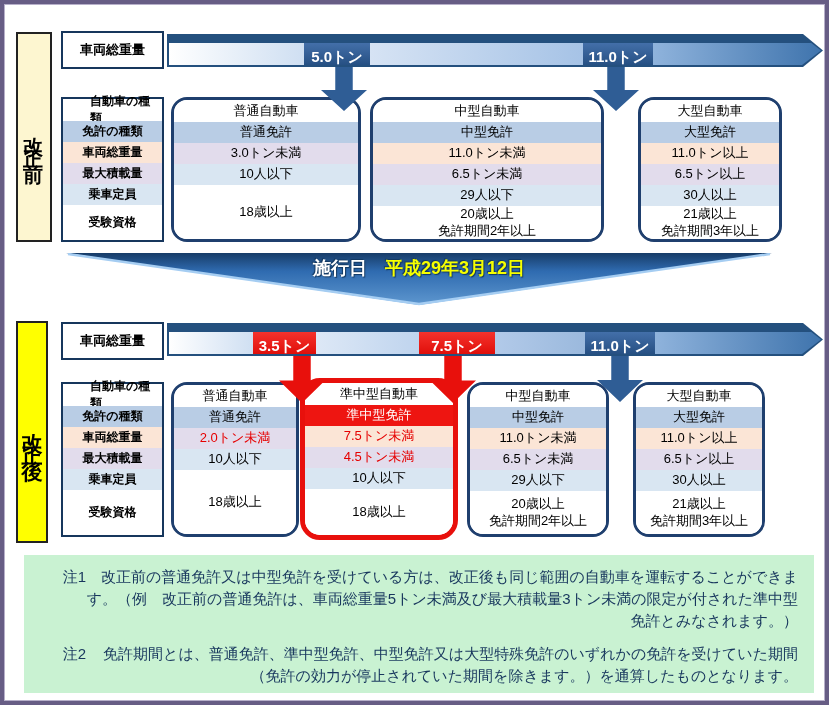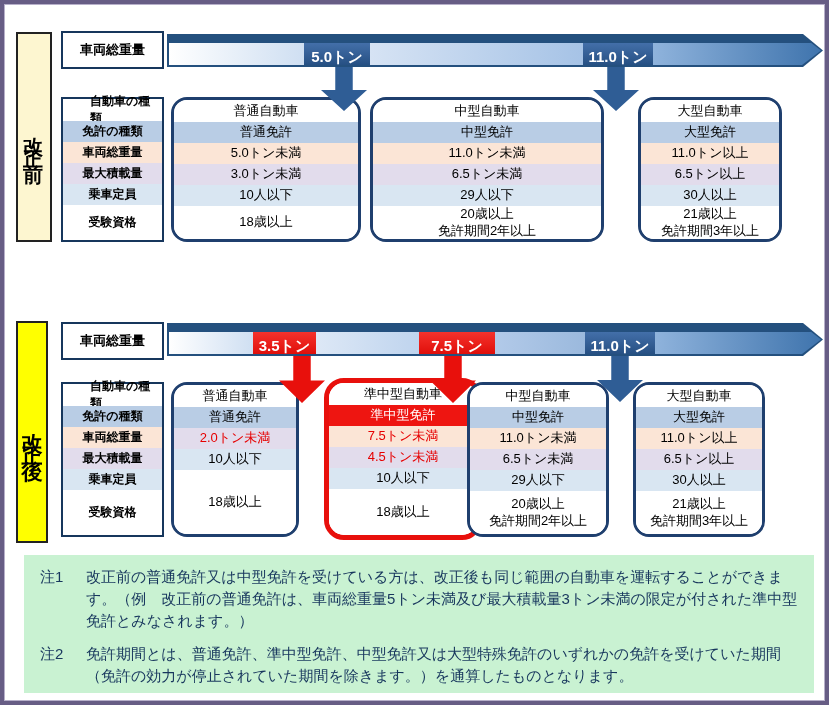--- a/index.html
+++ b/index.html
@@ -47,21 +47,21 @@
   .hrow.r0{height:22px;background:#fff;padding-left:27px;}
   .hrow.r1{height:21px;background:#b9cde5;}
   .hrow.r2{height:21px;background:#fbe5d6;}
   .hrow.r3{height:21px;background:#e2dcec;}
   .hrow.r4{height:21px;background:#d9e6f2;}
   .hrow.r5{flex:1;background:#fff;}
 
   
   .vbox{position:absolute;background:#fff;border:3px solid #1f3f6e;border-radius:16px;overflow:hidden;
         box-sizing:border-box;display:flex;flex-direction:column;z-index:2;}
-  .vbox.newbox{border:5px solid #e8100c;border-radius:20px;margin-left:24px;}
+  .vbox.newbox{border:5px solid #e8100c;border-radius:20px;}
   .vrow{display:flex;align-items:center;justify-content:center;text-align:center;
         font-size:13px;font-weight:normal;color:#000;white-space:pre-line;line-height:1.25;}
   .vrow.r0{height:22px;background:#fff;}
   .vrow.r1{height:21px;background:#b9cde5;}
   .vrow.r2{height:21px;background:#fbe5d6;}
   .vrow.r3{height:21px;background:#e2dcec;}
   .vrow.r4{height:21px;background:#d9e6f2;}
   .vrow.r5{flex:1;background:#fff;}
   .vrow.redband{background:#ee1511;color:#fff;}
   .vrow.redval{color:#e60000;}
@@ -71,21 +71,21 @@
   .banner svg{display:block;}
   .banner-text{position:absolute;left:0;top:3px;width:100%;text-align:center;
                font-size:18px;font-weight:bold;white-space:nowrap;
                text-shadow:1px 1px 1px #12375f,-1px -1px 1px #12375f;}
   .b-label{color:#ffffff;}
   .b-date{color:#f6ff00;margin-left:18px;}
 
   
   .notes{position:absolute;left:20px;top:551px;width:790px;height:138px;background:#c9f2d2;
          box-sizing:border-box;padding:11px 16px;display:flex;flex-direction:column;gap:12px;overflow:hidden;}
-  .note{display:flex;color:#17365d;font-size:15px;line-height:1.45;}
+  .note{display:flex;color:#17365d;font-size:15px;line-height:1.45;text-align:right;}
   .note-label{width:46px;flex-shrink:0;}
   .note-text{flex:1;}
 </style>
 </head>
 <body>
 
 <div class="stage">
 
   <div class="sec-label before">改正前</div>
   <div class="gvw-label" style="top:27px;">車両総重量</div>
@@ -110,21 +110,20 @@
       <div class="hrow r1">免許の種類</div>
       <div class="hrow r2">車両総重量</div>
       <div class="hrow r3">最大積載量</div>
       <div class="hrow r4">乗車定員</div>
       <div class="hrow r5">受験資格</div>
     </div>
   <div id="boxes-before">
       <div class="vbox" style="left: 167px; top: 93px; width: 190px; height: 145px;">
         <div class="vrow r0">普通自動車</div>
         <div class="vrow r1">普通免許</div>
-        <div class="vrow r2">5.0トン未満</div>
         <div class="vrow r3">3.0トン未満</div>
         <div class="vrow r4">10人以下</div>
         <div class="vrow r5">18歳以上</div>
       </div>
       <div class="vbox" style="left: 366px; top: 93px; width: 234px; height: 145px;">
         <div class="vrow r0">中型自動車</div>
         <div class="vrow r1">中型免許</div>
         <div class="vrow r2">11.0トン未満</div>
         <div class="vrow r3">6.5トン未満</div>
         <div class="vrow r4">29人以下</div>
@@ -135,20 +134,36 @@
         <div class="vrow r0">大型自動車</div>
         <div class="vrow r1">大型免許</div>
         <div class="vrow r2">11.0トン以上</div>
         <div class="vrow r3">6.5トン以上</div>
         <div class="vrow r4">30人以上</div>
         <div class="vrow r5">21歳以上
 免許期間3年以上</div>
       </div>
     </div>
 
+  <div class="banner">
+    <svg width="706" height="54" viewBox="0 0 706 54">
+      <defs>
+        <linearGradient id="bgrad" x1="0" y1="0" x2="0" y2="1">
+          <stop offset="0" stop-color="#173c68"></stop>
+          <stop offset="0.35" stop-color="#2f6bb0"></stop>
+          <stop offset="1" stop-color="#5e97cf"></stop>
+        </linearGradient>
+      </defs>
+      <polygon points="0,0 706,0 353,52" fill="url(#bgrad)"></polygon>
+      <polyline points="2,1 353,51 704,1" fill="none" stroke="#a5cdf2" stroke-width="2.5"></polyline>
+    </svg>
+    <div class="banner-text">
+      <span class="b-label">施行日</span><span class="b-date">平成29年3月12日</span>
+    </div>
+  </div>
 
   <div class="sec-label after">改正後</div>
   <div class="gvw-label" style="top:318px;">車両総重量</div>
 
   <div class="bar" style="top:319px;">
     <div class="bar-outer">
       <div class="bar-inner">
         <span class="seg g1" style="width:84px"></span>
         <span class="seg red" style="width:63px">3.5トン</span>
         <span class="seg lb" style="width:103px"></span>

